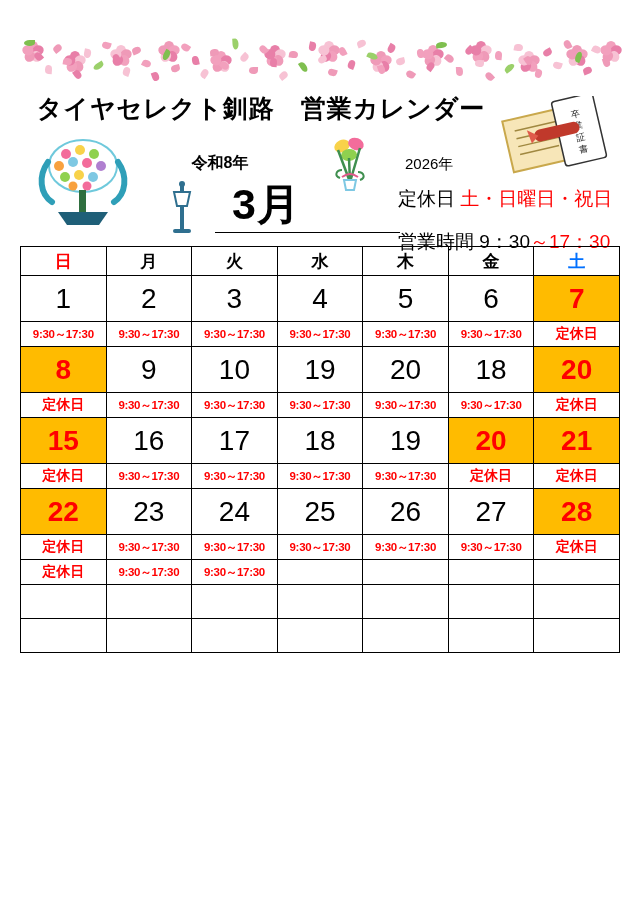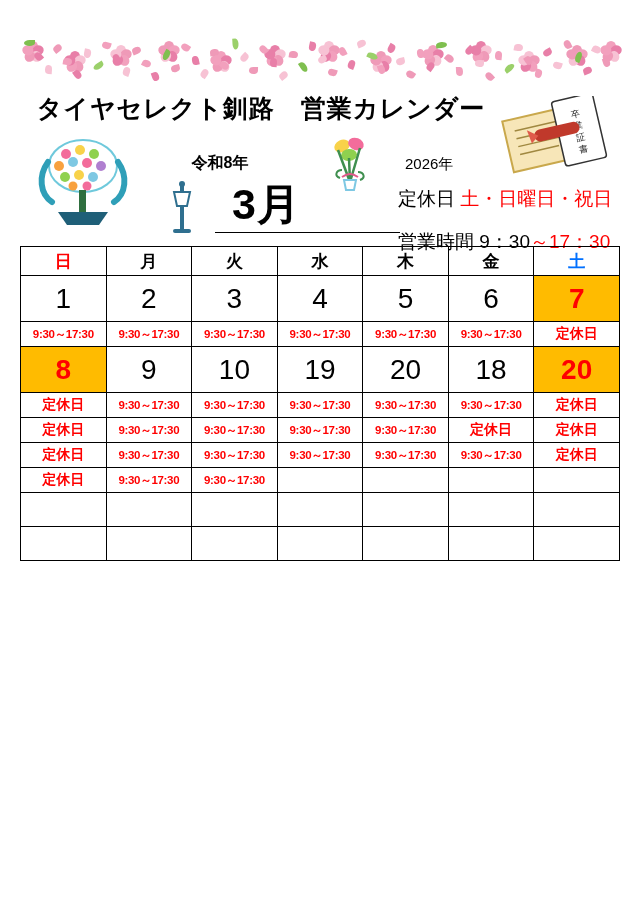--- a/index.html
+++ b/index.html
@@ -429,27 +429,45 @@
       <tr>
         <td class="hours closed">定休日</td>
         <td class="hours">9:30～17:30</td>
         <td class="hours">9:30～17:30</td>
         <td class="hours">9:30～17:30</td>
         <td class="hours">9:30～17:30</td>
         <td class="hours">9:30～17:30</td>
         <td class="hours closed">定休日</td>
       </tr>
       <tr>
-        <td class="hours closed">定休日</td>
-        <td class="hours">9:30～17:30</td>
-        <td class="hours">9:30～17:30</td>
-        <td class="hours">9:30～17:30</td>
-        <td class="hours">9:30～17:30</td>
-        <td class="hours closed">定休日</td>
-        <td class="hours closed">定休日</td>
+        <td class="daynum holiday">15</td>
+        <td class="daynum">16</td>
+        <td class="daynum">17</td>
+        <td class="daynum">18</td>
+        <td class="daynum">19</td>
+        <td class="daynum holiday">20</td>
+        <td class="daynum holiday">21</td>
+      </tr>
+      <tr>
+        <td class="hours closed">定休日</td>
+        <td class="hours">9:30～17:30</td>
+        <td class="hours">9:30～17:30</td>
+        <td class="hours">9:30～17:30</td>
+        <td class="hours">9:30～17:30</td>
+        <td class="hours closed">定休日</td>
+        <td class="hours closed">定休日</td>
+      </tr>
+      <tr>
+        <td class="daynum holiday">22</td>
+        <td class="daynum">23</td>
+        <td class="daynum">24</td>
+        <td class="daynum">25</td>
+        <td class="daynum">26</td>
+        <td class="daynum">27</td>
+        <td class="daynum holiday">28</td>
       </tr>
       <tr>
         <td class="hours closed">定休日</td>
         <td class="hours">9:30～17:30</td>
         <td class="hours">9:30～17:30</td>
         <td class="hours">9:30～17:30</td>
         <td class="hours">9:30～17:30</td>
         <td class="hours">9:30～17:30</td>
         <td class="hours closed">定休日</td>
       </tr>

